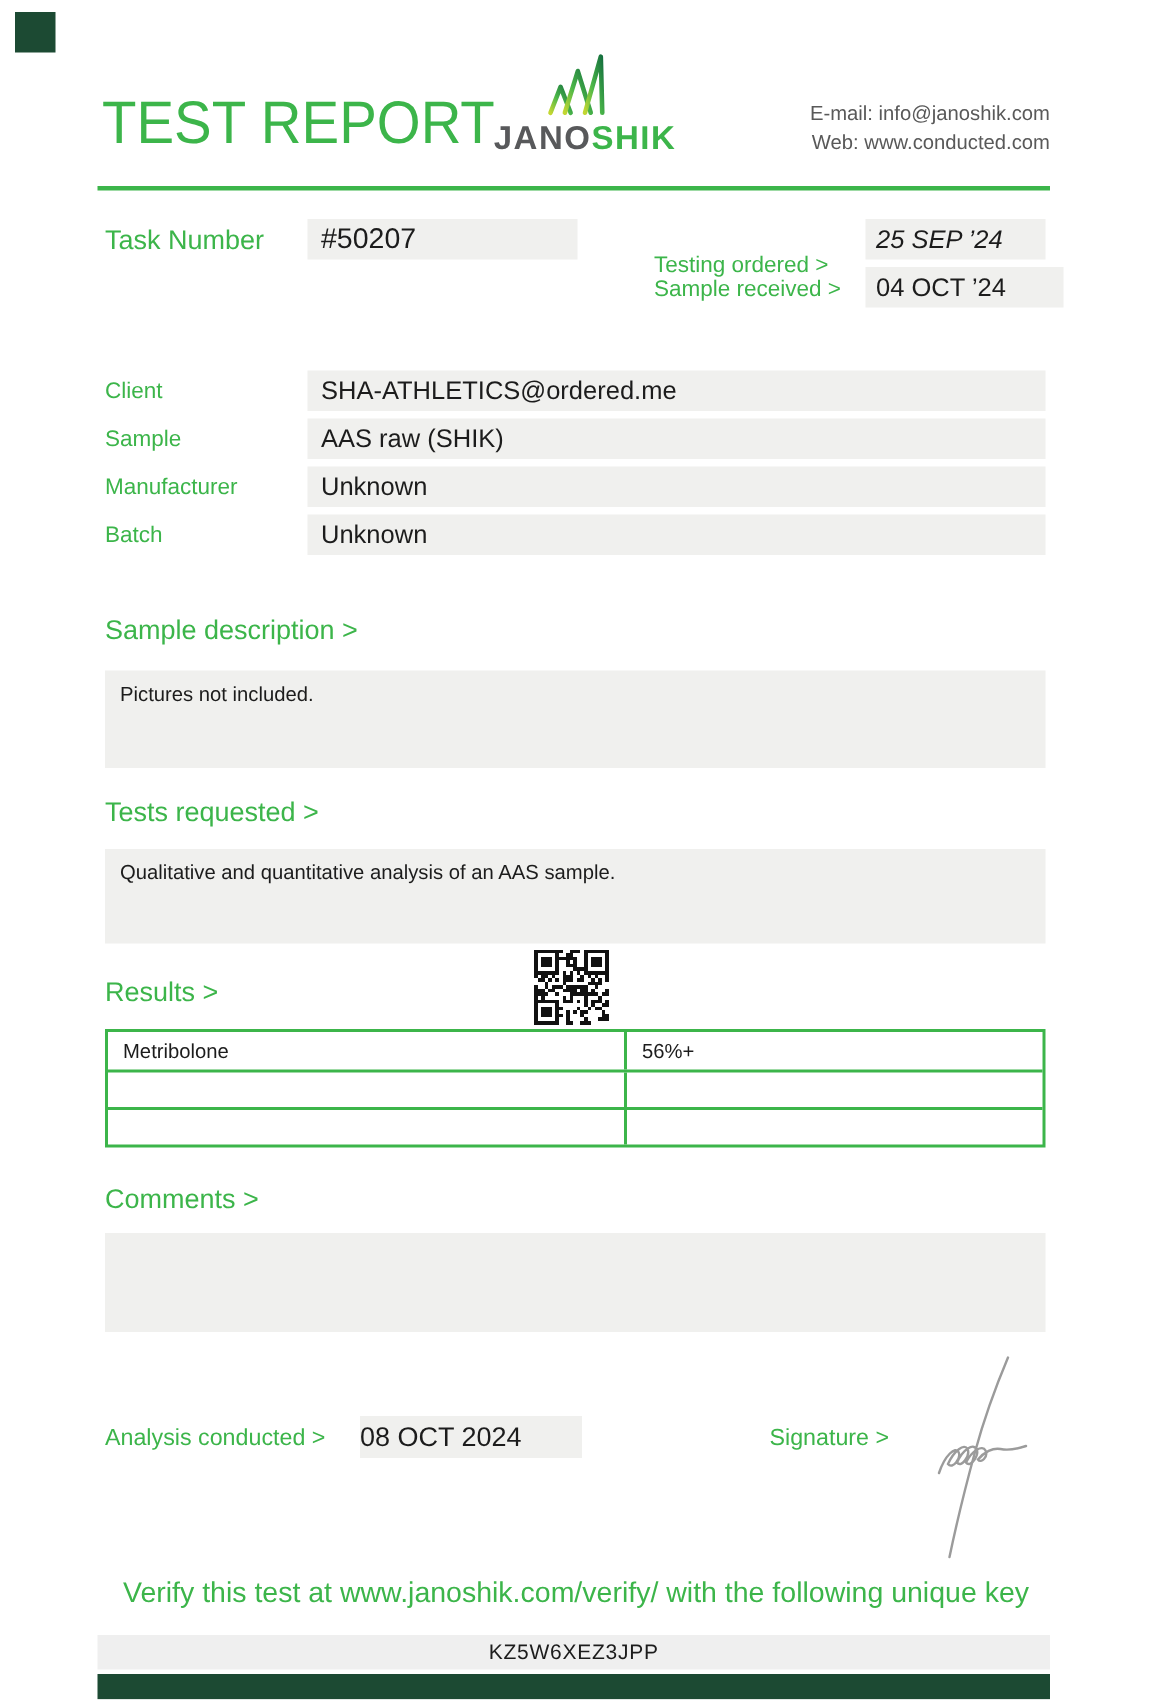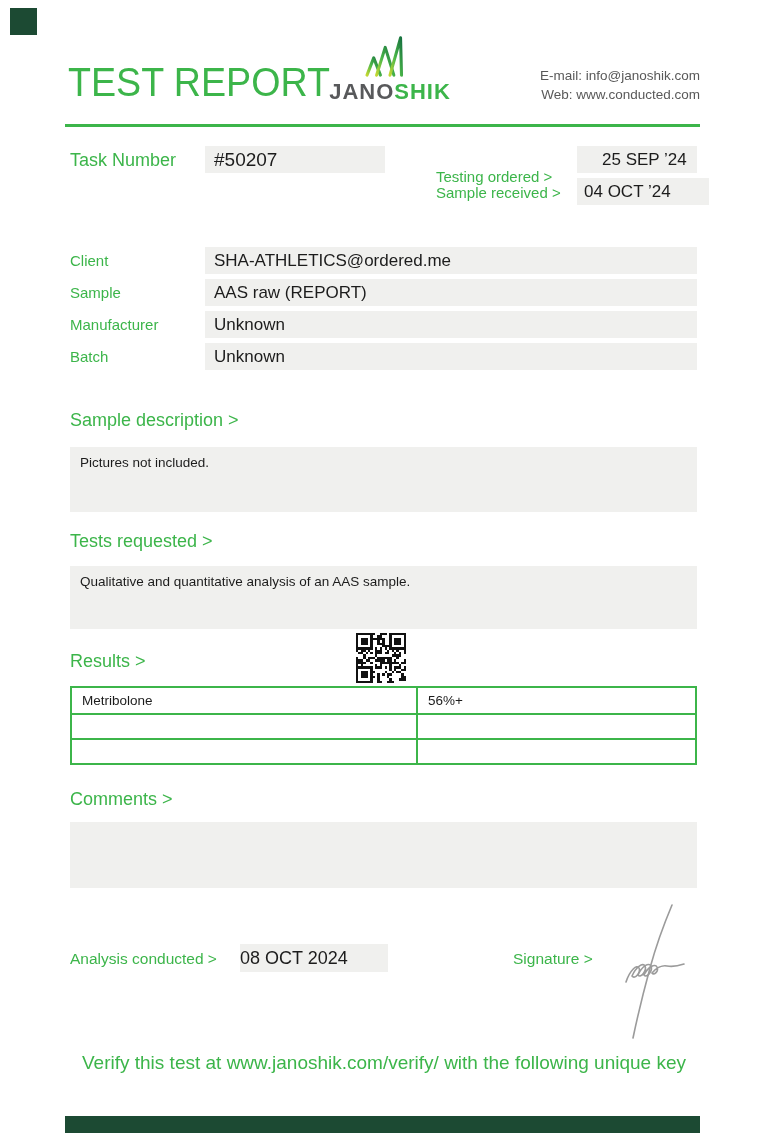--- a/index.html
+++ b/index.html
@@ -30,21 +30,21 @@
 
   .rule{position:absolute;left:65px;top:124px;width:635px;height:3px;background:var(--accent);}
 
   .green-label{color:var(--accent);white-space:nowrap;}
   .gray-box{background:var(--boxgray);color:var(--textdark);}
 
   .task-label{position:absolute;left:70px;top:150px;font-size:18px;}
   .task-box{position:absolute;left:205px;top:146px;width:180px;height:27px;font-size:19px;line-height:27px;padding-left:9px;}
 
   .ordered-label{position:absolute;left:436px;top:152px;font-size:15px;margin-top:16px;}
-  .ordered-box{position:absolute;left:577px;top:146px;width:120px;height:27px;font-size:17px;line-height:27px;padding-left:25px;}
+  .ordered-box{position:absolute;left:577px;top:146px;width:120px;height:27px;font-size:17px;line-height:27px;padding-left:7px;font-style:italic;}
   .received-label{position:absolute;left:436px;top:184px;font-size:15px;}
   .received-box{position:absolute;left:577px;top:178px;width:132px;height:27px;font-size:17px;line-height:27px;padding-left:7px;}
 
   .detail-label{position:absolute;left:70px;font-size:15px;line-height:27px;}
   .detail-box{position:absolute;left:205px;width:492px;height:27px;font-size:17px;line-height:27px;padding-left:9px;}
   .d0{top:247px;} .d1{top:279px;} .d2{top:311px;} .d3{top:343px;}
 
   .sec-h{position:absolute;left:70px;font-size:18px;color:var(--accent);white-space:nowrap;}
   .h-desc{top:410px;} .h-tests{top:531px;} .h-results{top:651px;} .h-comments{top:789px;}
 
@@ -110,21 +110,21 @@
   <div class="task-box gray-box">#50207</div>
 
   <div class="ordered-label green-label">Testing ordered &gt;</div>
   <div class="ordered-box gray-box">25 SEP ’24</div>
   <div class="received-label green-label">Sample received &gt;</div>
   <div class="received-box gray-box">04 OCT ’24</div>
 
   <div class="detail-label green-label d0">Client</div>
   <div class="detail-box gray-box d0">SHA-ATHLETICS@ordered.me</div>
   <div class="detail-label green-label d1">Sample</div>
-  <div class="detail-box gray-box d1">AAS raw (REPORT)</div>
+  <div class="detail-box gray-box d1">AAS raw (SHIK)</div>
   <div class="detail-label green-label d2">Manufacturer</div>
   <div class="detail-box gray-box d2">Unknown</div>
   <div class="detail-label green-label d3">Batch</div>
   <div class="detail-box gray-box d3">Unknown</div>
 
   <div class="sec-h h-desc">Sample description &gt;</div>
   <div class="body-box b-desc">Pictures not included.</div>
 
   <div class="sec-h h-tests">Tests requested &gt;</div>
   <div class="body-box b-tests">Qualitative and quantitative analysis of an AAS sample.</div>
@@ -391,15 +391,16 @@
 
   <div class="signature-label green-label">Signature &gt;</div>
   <svg class="signature" width="85" height="140" viewBox="0 0 85 140">
     <g stroke="#9b9b9b" stroke-width="1.6" fill="none" stroke-linecap="round">
       <path d="M60 3 C52 22 44 44 38 66 C32 88 26 112 21 136"></path>
       <path d="M14 80 C18 68 25 62 27 66 C29 70 23 78 20 74 C24 65 31 60 33 64 C35 68 29 77 26 73 C30 64 37 60 39 64 C41 68 35 77 32 73 C36 65 43 61 45 65 C47 69 42 74 40 71 C44 66 50 63 55 64 C60 65 66 64 72 62"></path>
     </g>
   </svg>
 
   <div class="verify-text">Verify this test at www.janoshik.com/verify/ with the following unique key</div>
+  <div class="key-box">KZ5W6XEZ3JPP</div>
   <div class="bottom-bar"></div>
 
 </div>
 
 </body></html>

